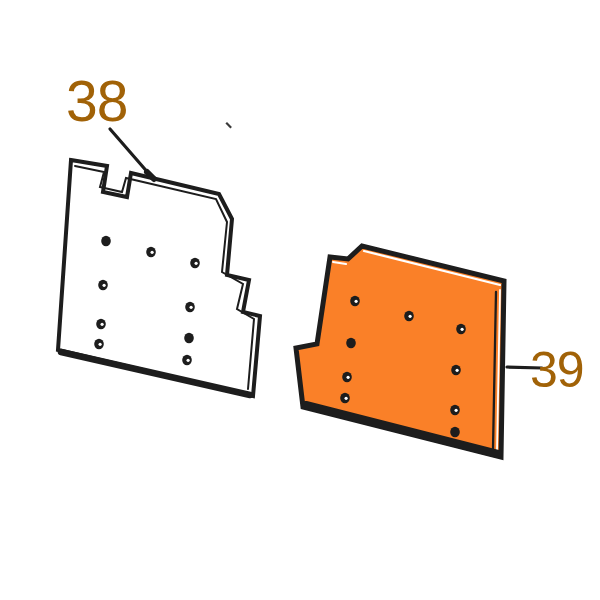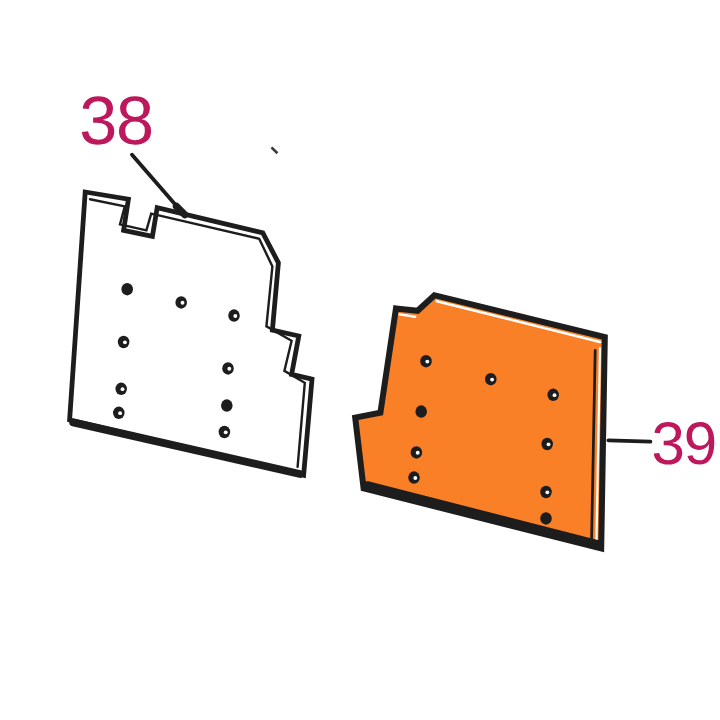--- a/index.html
+++ b/index.html
@@ -19,33 +19,33 @@
   }
   #diagram {
     position: absolute;
     left: 0;
     top: 0;
     width: 600px;
     height: 600px;
   }
   .part-label {
     position: absolute;
-    color: #be185d;
+    color: #a16207;
     line-height: 1;
     letter-spacing: -1px;
     font-family: "Liberation Sans", sans-serif;
     user-select: none;
   }
   .label-38 {
     left: 66px;
     top: 73px;
     font-size: 57px;
   }
   .label-39 {
-    left: 543px;
+    left: 530px;
     top: 345px;
     font-size: 50px;
   }
 </style>
 </head>
 <body>
 
 <div class="stage">
   <svg id="diagram" viewBox="0 0 600 600" xmlns="http://www.w3.org/2000/svg">
       <g>

